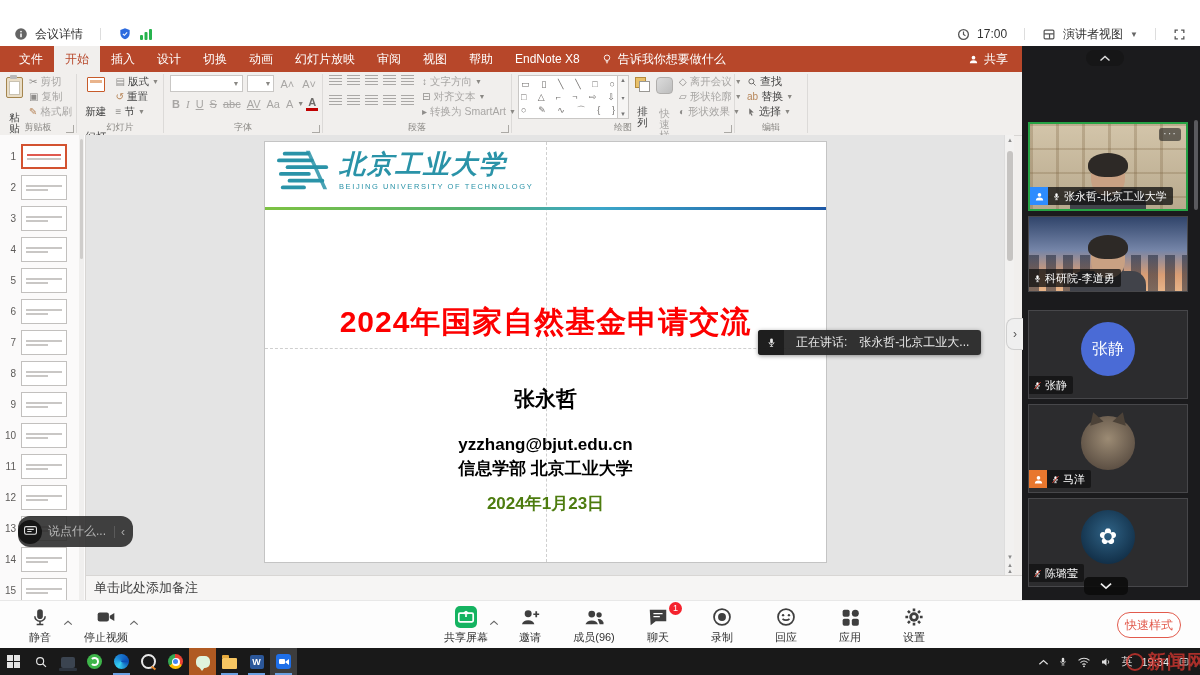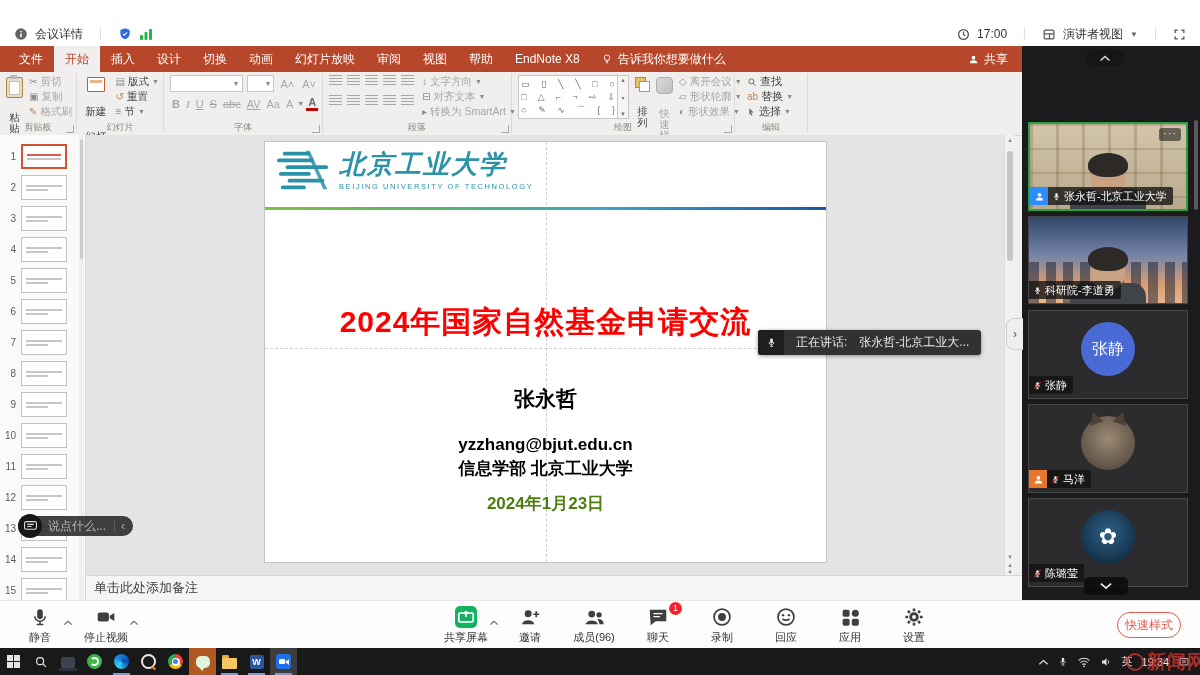--- a/index.html
+++ b/index.html
@@ -105,21 +105,21 @@
 
   
   .expander{position:absolute;left:1006px;top:318px;width:16px;height:30px;background:#efefef;border:1px solid #cfcfcf;border-right:none;border-radius:8px 0 0 8px;display:flex;align-items:center;justify-content:center;color:#555;font-size:12px;z-index:30;}
 
   
   .toast{position:absolute;left:758px;top:330px;height:25px;background:rgba(42,42,42,.96);border-radius:3px;display:flex;align-items:center;z-index:40;box-shadow:0 1px 4px rgba(0,0,0,.4);}
   .toast-mic{width:26px;height:25px;background:rgba(28,28,28,.9);border-radius:3px 0 0 3px;display:flex;align-items:center;justify-content:center;}
   .toast-text{color:#e8e8e8;font-size:12px;padding:0 12px;white-space:nowrap;}
 
   
-  .bubble{position:absolute;left:18px;top:516px;height:20px;background:rgba(40,40,40,.88);border-radius:12px;display:flex;align-items:center;z-index:40;padding-right:8px;}
+  .bubble{position:absolute;left:18px;top:516px;height:31px;background:rgba(40,40,40,.88);border-radius:12px;display:flex;align-items:center;z-index:40;padding-right:8px;}
   .bubble-circle{width:24px;height:24px;border-radius:50%;background:#161616;display:flex;align-items:center;justify-content:center;}
   .bubble-text{color:#b5b5b5;font-size:12px;margin:0 8px 0 6px;}
   .bubble-sep{width:1px;height:12px;background:#5a5a5a;margin-right:6px;}
   .bubble-arrow{color:#aaa;font-size:12px;line-height:0;}
 
   
   .sidebar{position:absolute;left:1022px;top:46px;width:178px;height:554px;background:#1b1b1d;overflow:hidden;}
   .tile{position:absolute;left:6px;width:160px;background:#2c2c2e;border:1px solid #47474a;box-sizing:border-box;overflow:hidden;}
   .tile.active{border:2px solid #25a244;}
   .scene-building{background:linear-gradient(180deg,#9fb3bd 0%,#c2ccce 45%,#d7dad6 100%);}
@@ -722,21 +722,21 @@
               <svg width="9" height="11" viewBox="0 0 24 24" fill="#fff">
                 <path d="M12 14a3 3 0 0 0 3-3V6a3 3 0 0 0-6 0v5a3 3 0 0 0 3 3z"></path>
                 <path d="M6.5 11a5.5 5.5 0 0 0 11 0" fill="none" stroke="#fff" stroke-width="1.9"></path>
                 <path d="M12 16.5V20M8.5 20.5h7" stroke="#fff" stroke-width="1.9" fill="none"></path>
               </svg>
             </span>
             <span class="pname">张永哲-北京工业大学</span>
           </div>
         </div>
       </div>
-      <div class="tile scene-city" style="top: 170px; height: 88px;">
+      <div class="tile scene-city" style="top: 170px; height: 76px;">
         <div class="person">
           <span class="hair"></span>
           <span class="head"></span>
           <span class="body"></span>
         </div>
         <div class="labelrow">
           <div class="nametag">
             <span class="svgic">
               <svg width="9" height="11" viewBox="0 0 24 24" fill="#fff">
                 <path d="M12 14a3 3 0 0 0 3-3V6a3 3 0 0 0-6 0v5a3 3 0 0 0 3 3z"></path>

